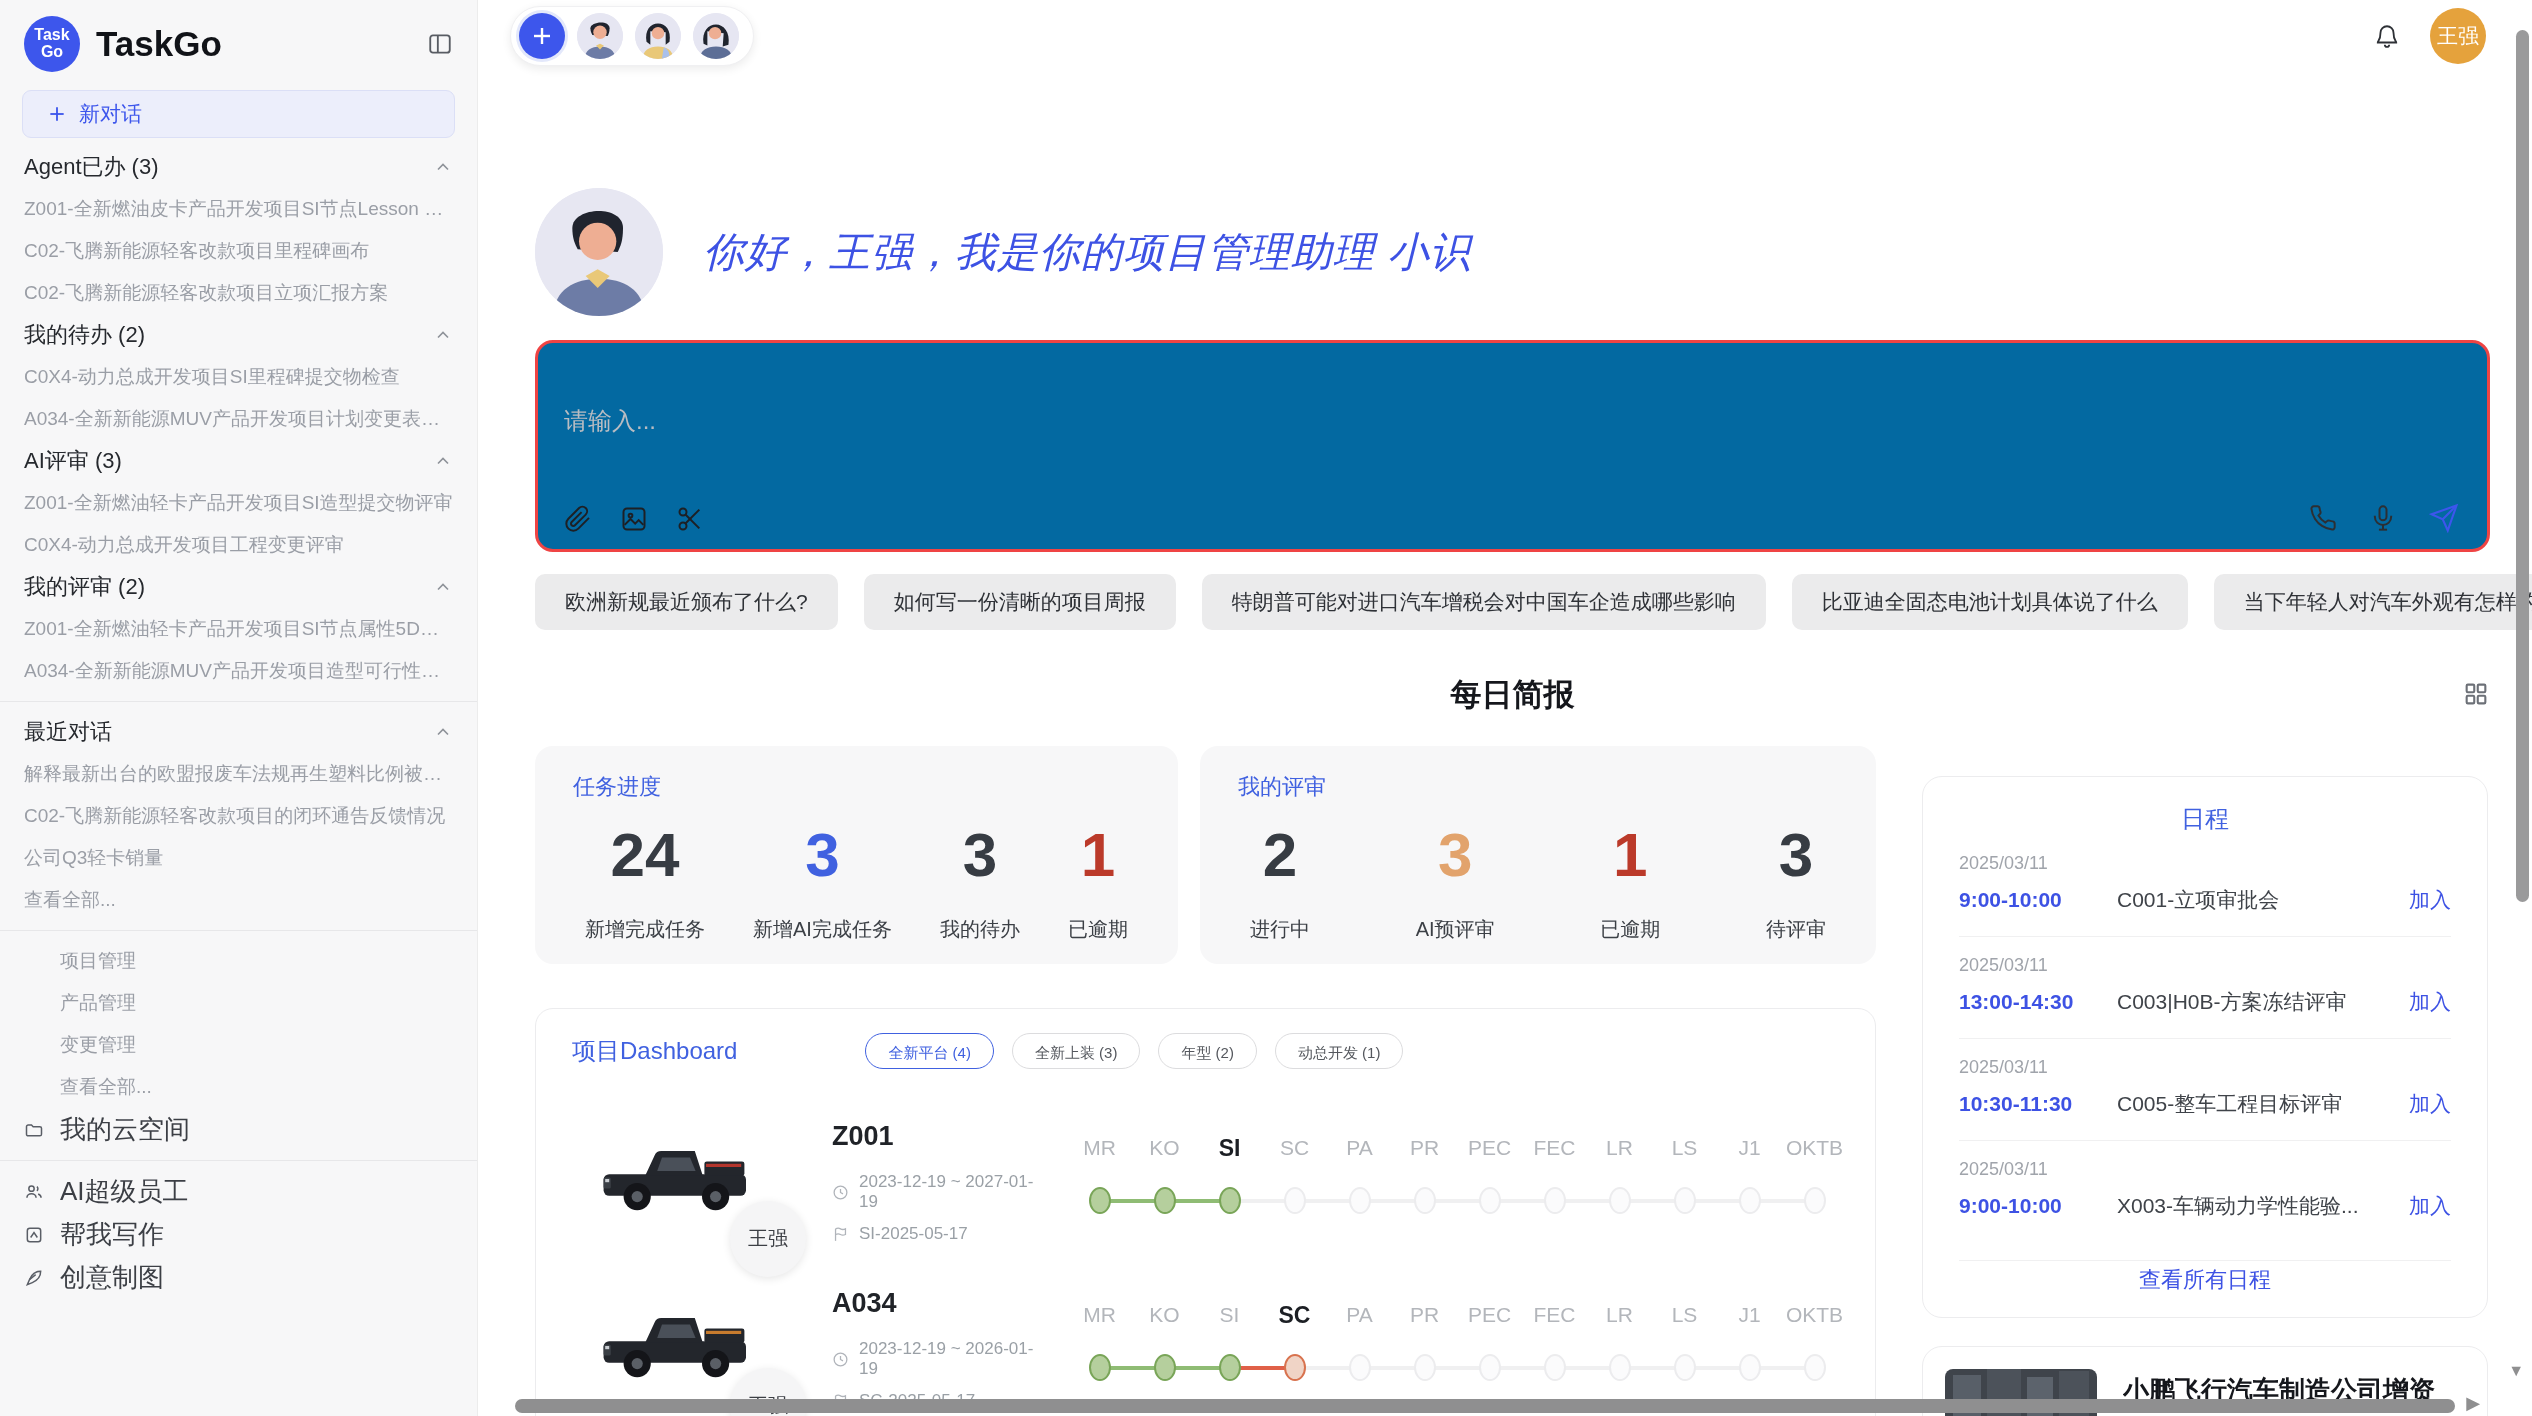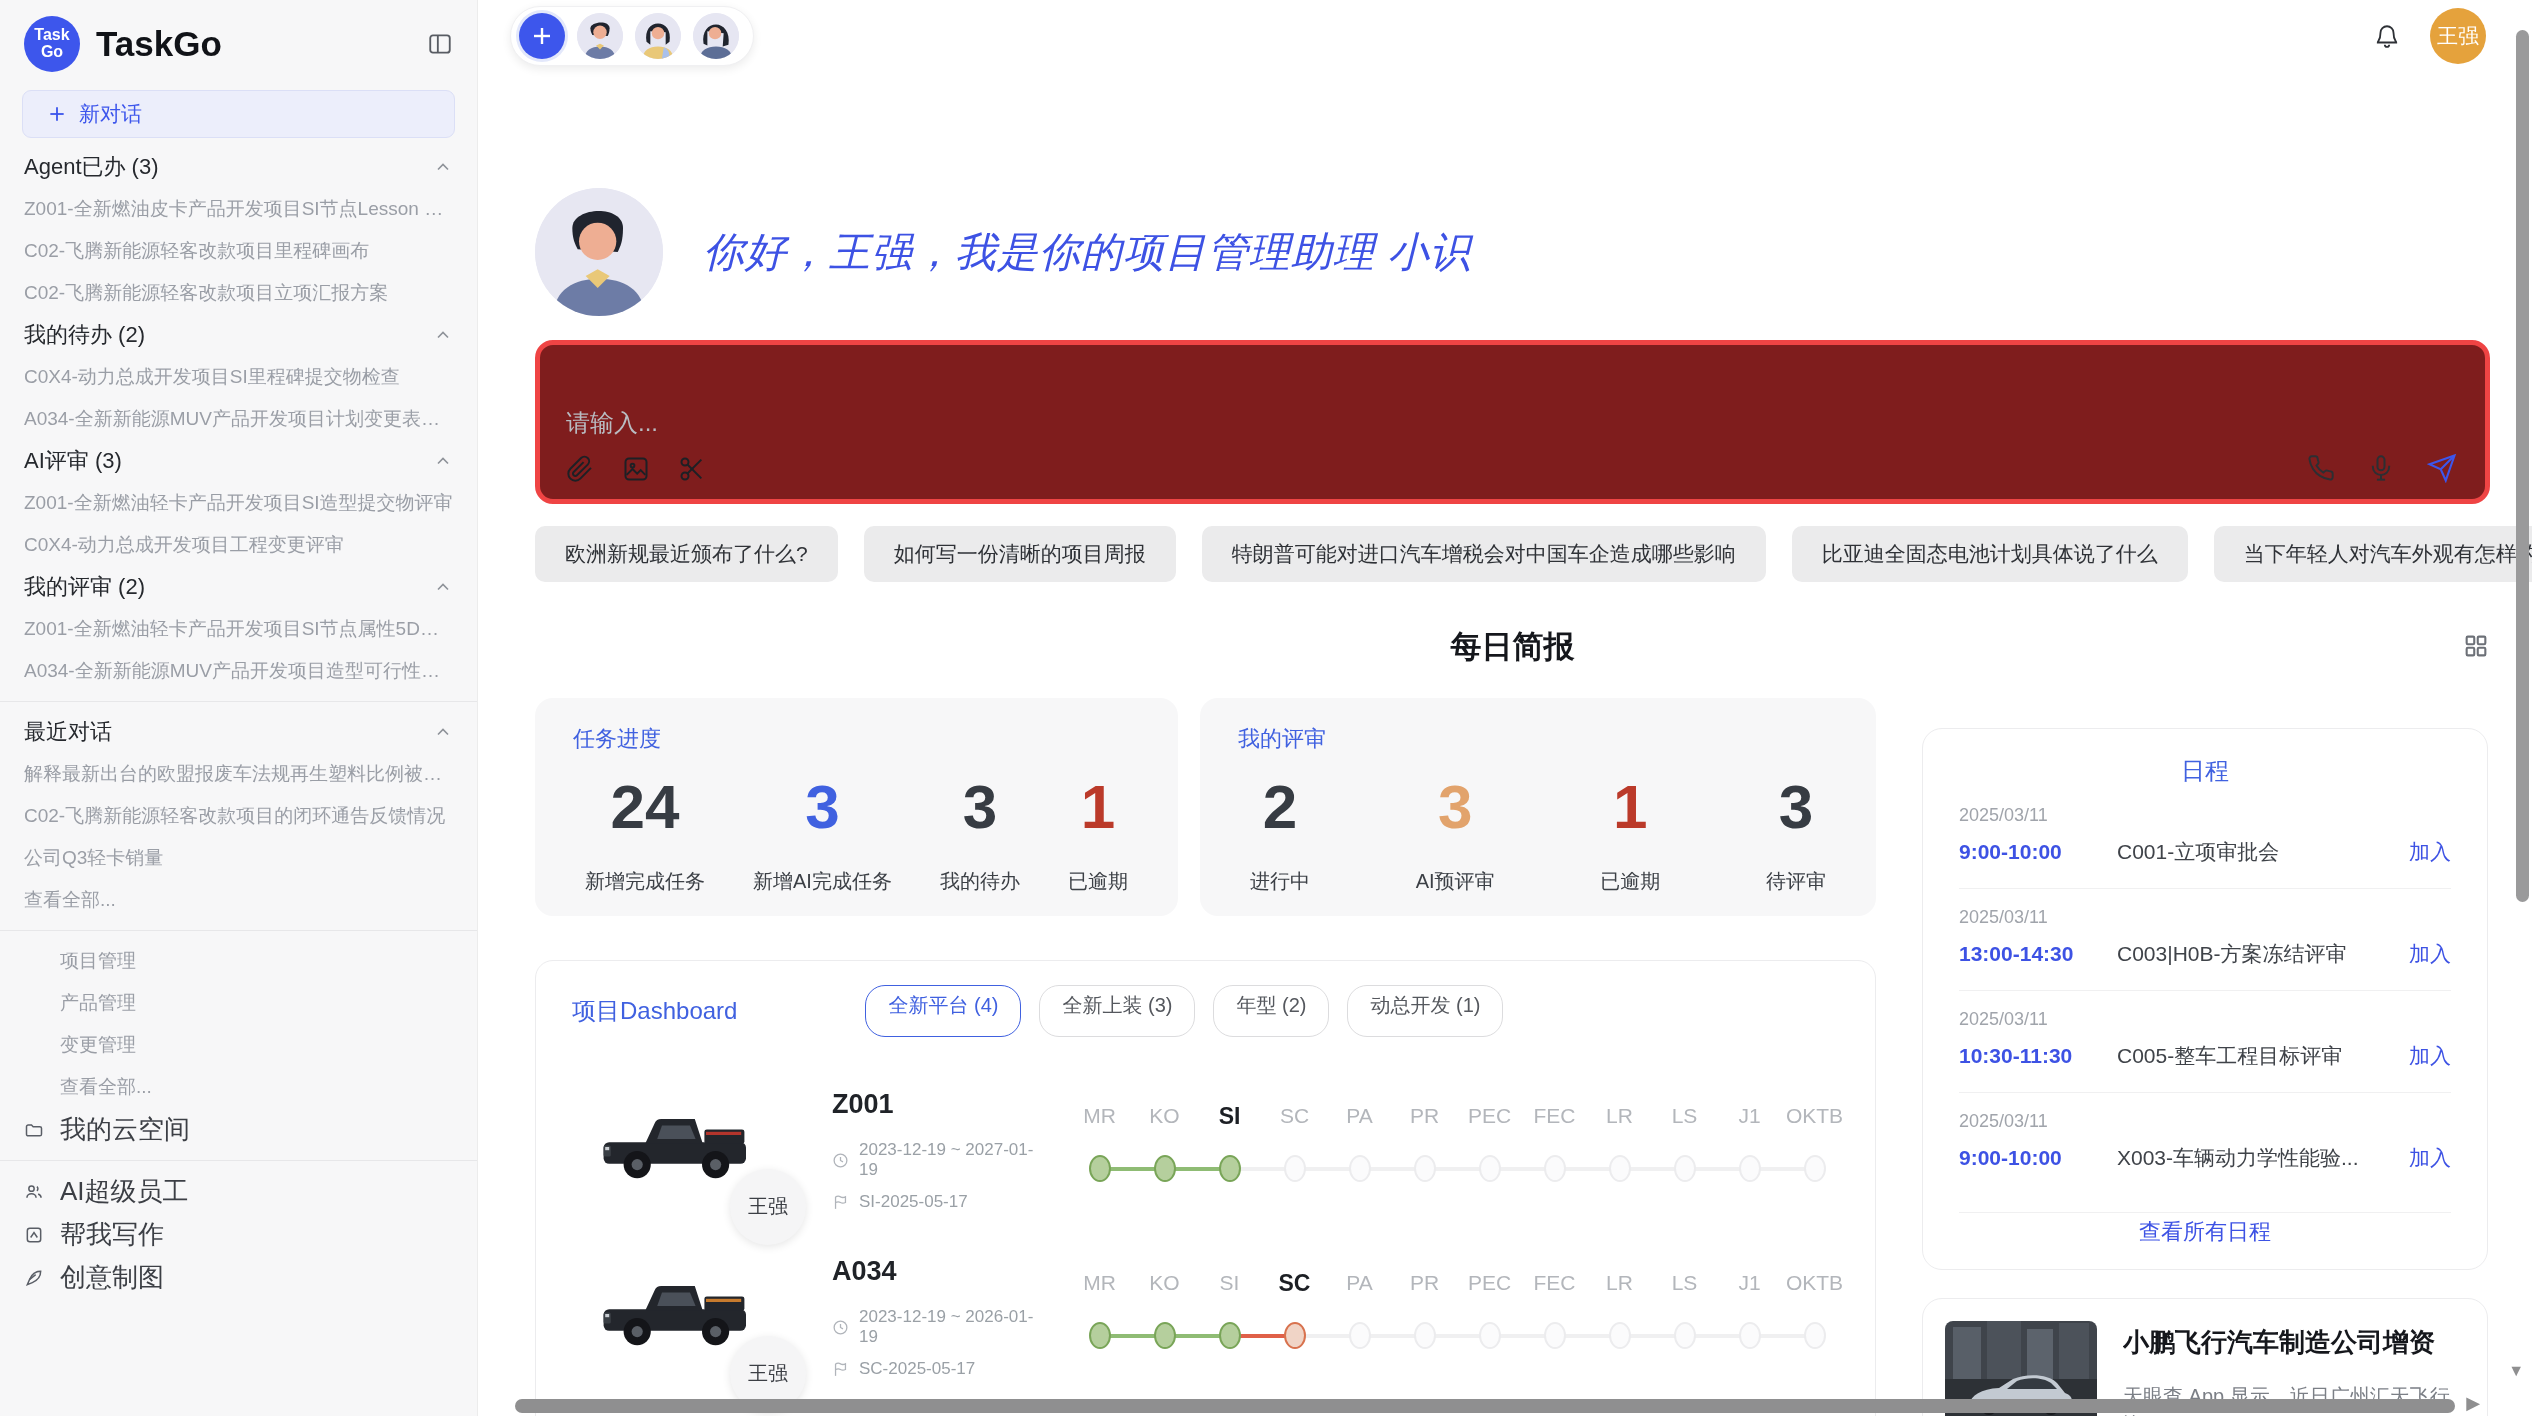--- a/index.html
+++ b/index.html
@@ -34,21 +34,21 @@
   .plus-btn{width:46px;height:46px;border-radius:50%;background:#3d56ec;display:flex;align-items:center;justify-content:center;cursor:pointer;box-shadow:0 0 0 3px #e3e8fb;}
   .avatar{width:46px;height:46px;border-radius:50%;overflow:hidden;background:#e6e6f2;cursor:pointer;}
   .topbar-right{position:absolute;right:4px;top:8px;display:flex;align-items:center;gap:30px;}
   .bell{color:#2e3136;cursor:pointer;}
   .user-avatar{width:56px;height:56px;border-radius:50%;background:#e5a23c;color:#fff;display:flex;align-items:center;justify-content:center;font-size:21px;cursor:pointer;}
 
   .greet-row{display:flex;align-items:center;margin-top:118px;}
   .greet-avatar{width:128px;height:128px;border-radius:50%;overflow:hidden;background:#e7e7f2;}
   .greet-text{margin-left:40px;font-size:41px;font-weight:400;font-style:italic;color:#3d52e4;letter-spacing:1px;}
 
-  .composer{position:relative;margin-top:24px;height:164px;border:5px solid #ef4444;border-radius:18px;background:#7f1d1d;}
+  .composer{position:relative;margin-top:24px;height:212px;border:3px solid #ef4444;border-radius:18px;background:#0369a1;}
   .composer .ph{position:absolute;left:26px;top:62px;font-size:24px;color:#b9bcc2;}
   .composer .left-ics{position:absolute;left:26px;bottom:16px;display:flex;gap:28px;align-items:center;color:#1d2025;}
   .composer .right-ics{position:absolute;right:28px;bottom:16px;display:flex;gap:32px;align-items:center;color:#2c2f33;}
   .ic-send{color:#3d56ec;}
   .cic{cursor:pointer;}
 
   .chips{display:flex;gap:26px;margin-top:22px;}
   .chip{background:#ebebec;border-radius:10px;height:56px;line-height:56px;padding:0 30px;font-size:21px;color:#2f3237;white-space:nowrap;cursor:pointer;}
 
   .brief-row{position:relative;margin-top:40px;height:50px;}
@@ -67,21 +67,21 @@
   .stat-list{display:flex;justify-content:space-between;padding:0 12px;margin-top:22px;}
   .stat{display:flex;flex-direction:column;align-items:center;}
   .stat .v{font-size:62px;font-weight:600;line-height:1;}
   .stat .l{margin-top:30px;font-size:20px;color:#3c4046;}
   .v-dark{color:#373c43;} .v-blue{color:#4061e0;} .v-red{color:#bb3a2a;} .v-orange{color:#e2a36c;}
 
   .dash-card{margin-top:44px;border:1px solid #ececee;border-radius:18px;height:600px;padding:24px 28px;position:relative;overflow:hidden;background:#fff;}
   .dash-head{display:flex;align-items:center;}
   .dash-title{font-size:24px;color:#4061e0;margin-left:8px;}
   .tabs{display:flex;gap:18px;margin-left:128px;}
-  .tab{height:52px;line-height:38px;padding:0 22px;border:1px solid #dcdcde;border-radius:20px;font-size:20px;color:#55585e;background:#fff;cursor:pointer;white-space:nowrap;}
+  .tab{height:36px;line-height:38px;padding:0 22px;border:1px solid #dcdcde;border-radius:20px;font-size:15px;color:#55585e;background:#fff;cursor:pointer;white-space:nowrap;}
   .tab.active{border-color:#4061e0;color:#4061e0;}
   .proj-row{display:flex;align-items:center;margin-top:52px;padding-left:30px;}
   .proj-img{position:relative;width:160px;height:112px;}
   .owner-badge{position:absolute;right:-52px;bottom:-38px;width:76px;height:76px;border-radius:50%;background:#f5f5f6;box-shadow:0 2px 8px rgba(0,0,0,.10);display:flex;align-items:center;justify-content:center;font-size:20px;color:#3c3f45;}
   .proj-info{margin-left:78px;width:238px;}
   .proj-code{font-size:27px;font-weight:700;color:#202328;}
   .proj-meta{display:flex;align-items:center;margin-top:20px;color:#9aa0a6;font-size:17px;}
   .proj-meta .pm-ic{margin-right:10px;display:flex;color:#b0b4ba;}
   .proj-meta.second{margin-top:12px;}
   .proj-track{position:relative;width:780px;height:104px;margin-left:28px;flex:none;}

